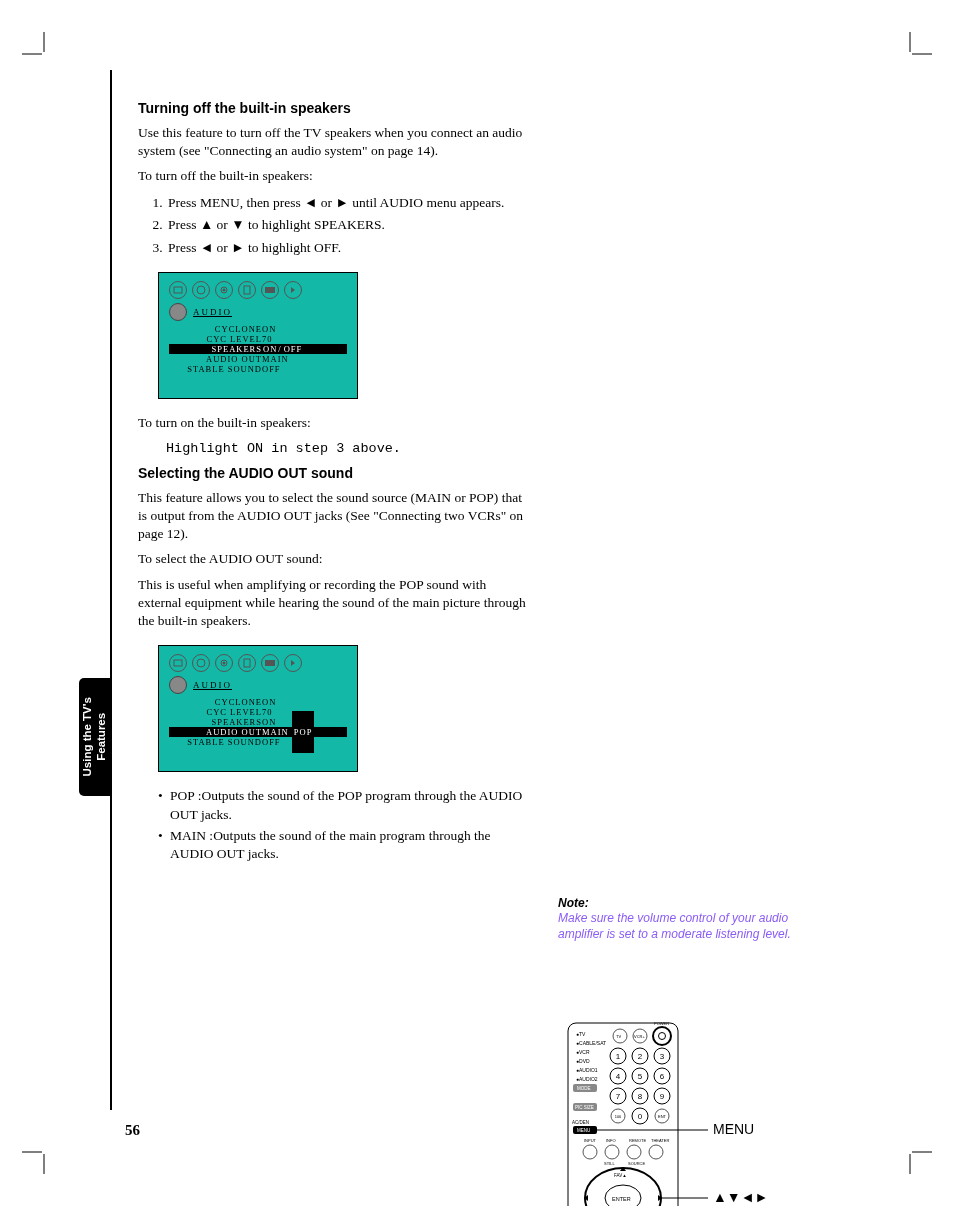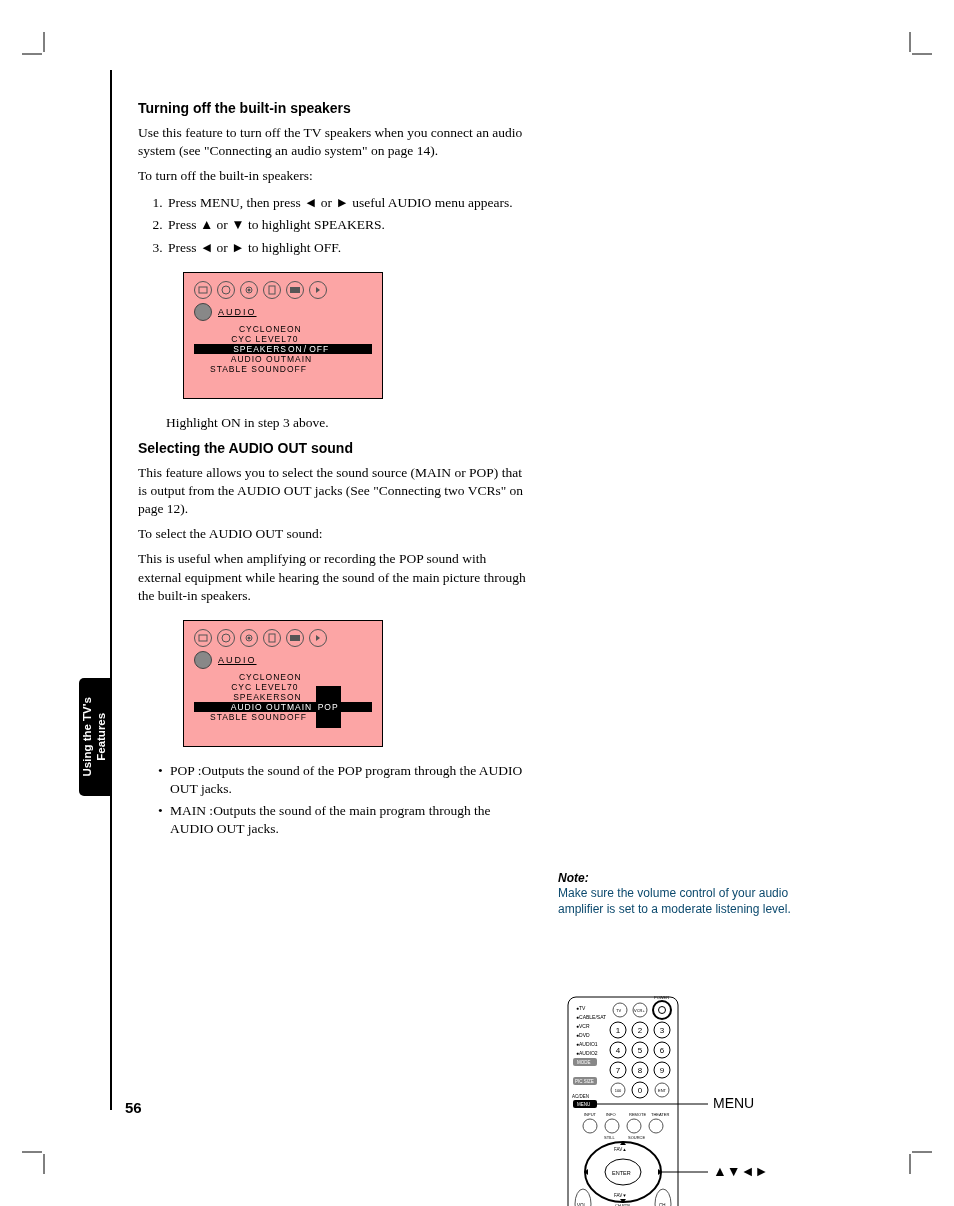--- a/index.html
+++ b/index.html
@@ -17,37 +17,37 @@
     .crop-mark.bl { bottom: 32px; left: 22px; }
     .crop-mark.br { bottom: 32px; right: 22px; }
     .crop-mark svg { display: block; }
     .content { position: absolute; top: 100px; left: 138px; width: 680px; }
     .left-col { width: 395px; float: left; }
     .right-col { width: 260px; float: right; margin-left: 27px; }
     h2 { font-family: Arial, Helvetica, sans-serif; font-weight: bold; font-size: 14px; margin-bottom: 8px; }
     p { font-size: 13.5px; line-height: 1.35; margin-bottom: 7px; }
     ol { list-style-position: outside; margin-left: 28px; margin-bottom: 10px; }
     ol li { font-size: 13.5px; line-height: 1.45; margin-bottom: 3px; padding-left: 2px; }
-    .indented { margin-left: 28px; }
+    .indented { margin-left: 28px; font-family: Liberation Mono, monospace; }
     .note-label { font-family: Arial, Helvetica, sans-serif; font-style: italic; font-weight: bold; font-size: 12px; }
-    .note-text { font-family: Arial, Helvetica, sans-serif; font-size: 12px; line-height: 1.35; color: #0c4a6e; }
+    .note-text { font-family: Arial, Helvetica, sans-serif; font-style: italic; font-size: 12px; line-height: 1.35; color: #8b5cf6; }
     .note1 { margin-top: 30px; }
     .note2 { margin-top: 395px; }
     .remote-block { margin-top: 75px; position: relative; }
     .remote-svg { }
     .remote-label { position: absolute; font-family: Arial, Helvetica, sans-serif; font-size: 14px; }
     .osd-box {
       border: 1px solid #000;
       width: 200px;
-      margin: 15px 0 15px 45px;
+      margin: 15px 0 15px 20px;
       padding: 8px 10px 24px 10px;
-      font-family: Liberation Sans, sans-serif;
+      font-family: Liberation Serif, serif;
       font-size: 8.5px;
       letter-spacing: 1px;
-      background: #fca5a5;
+      background: #14b8a6;
     }
     .osd-icons { display: flex; gap: 5px; margin-bottom: 4px; }
     .osd-icons .ico {
       width: 18px; height: 18px; border: 1.5px solid #555; border-radius: 50%;
       display: flex; align-items: center; justify-content: center;
     }
     .osd-header { display: flex; align-items: center; gap: 6px; margin: 2px 0 3px 0; }
     .osd-header .big-ico { width: 18px; height: 18px; background: #888; border-radius: 50%; border: 1px solid #444; }
     .osd-header .u { text-decoration: underline; letter-spacing: 2px; font-size: 9px; }
     .osd-row { display: flex; }
@@ -80,22 +80,22 @@
       position: absolute;
       left: 110px;
       top: 70px;
       width: 2px;
       height: 1040px;
       background: #000;
     }
     .page-num {
       position: absolute;
       left: 125px;
-      bottom: 90px;
-      font-family: Liberation Sans, sans-serif;
+      bottom: 67px;
+      font-family: Liberation Serif, serif;
       font-weight: bold;
       font-size: 15px;
     }
   </style>
 </head>
 <body>
 
 <div class="crop-mark tl">
   <svg width="30" height="30">
       <line x1="0" y1="22" x2="20" y2="22" stroke="#000" stroke-width="1"></line>
@@ -129,21 +129,21 @@
 
 <div class="page-num">56</div>
 
 <div class="content">
   <div class="left-col">
 
     <h2>Turning off the built-in speakers</h2>
     <p>Use this feature to turn off the TV speakers when you connect an audio system (see "Connecting an audio system" on page 14).</p>
     <p>To turn off the built-in speakers:</p>
     <ol>
-      <li>Press MENU, then press ◄ or ► useful AUDIO menu appears.</li>
+      <li>Press MENU, then press ◄ or ► until AUDIO menu appears.</li>
       <li>Press ▲ or ▼ to highlight SPEAKERS.</li>
       <li>Press ◄ or ► to highlight OFF.</li>
     </ol>
 
     <div class="osd-box">
       <div class="osd-icons">
         <span class="ico">
             <svg width="10" height="8">
               <rect x="1" y="1" width="8" height="6" fill="none" stroke="#555" stroke-width="1"></rect>
             </svg>
@@ -194,20 +194,21 @@
       <div class="osd-row">
           <span class="lbl">AUDIO OUT</span>
           <span class="val">MAIN</span>
         </div>
       <div class="osd-row">
           <span class="lbl">STABLE SOUND</span>
           <span class="val">OFF</span>
         </div>
     </div>
 
+    <p>To turn on the built-in speakers:</p>
     <p class="indented">Highlight ON in step 3 above.</p>
 
     <h2>Selecting the AUDIO OUT sound</h2>
     <p>This feature allows you to select the sound source (MAIN or POP) that is output from the AUDIO OUT jacks (See "Connecting two VCRs" on page 12).</p>
     <p>To select the AUDIO OUT sound:</p>
     <p>This is useful when amplifying or recording the POP sound with external equipment while hearing the sound of the main picture through the built-in speakers.</p>
 
     <div class="osd-box">
       <div class="osd-icons">
         <span class="ico">

